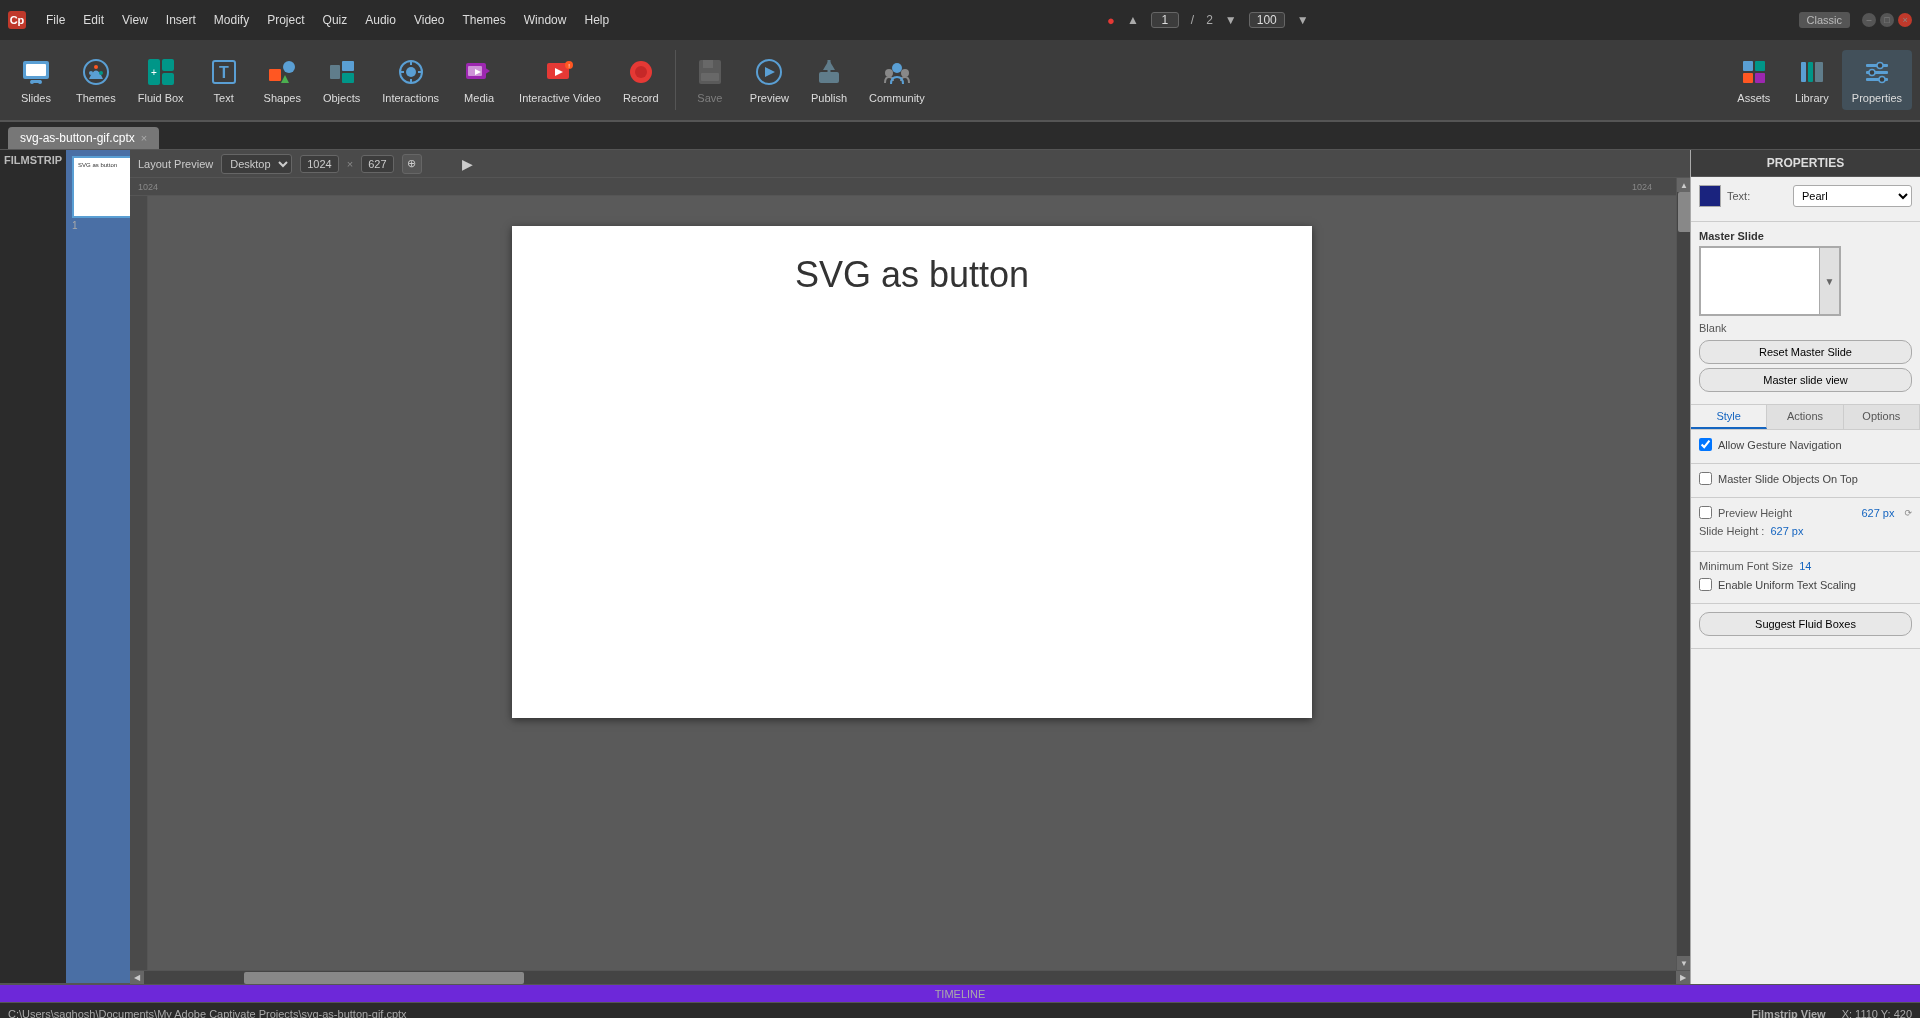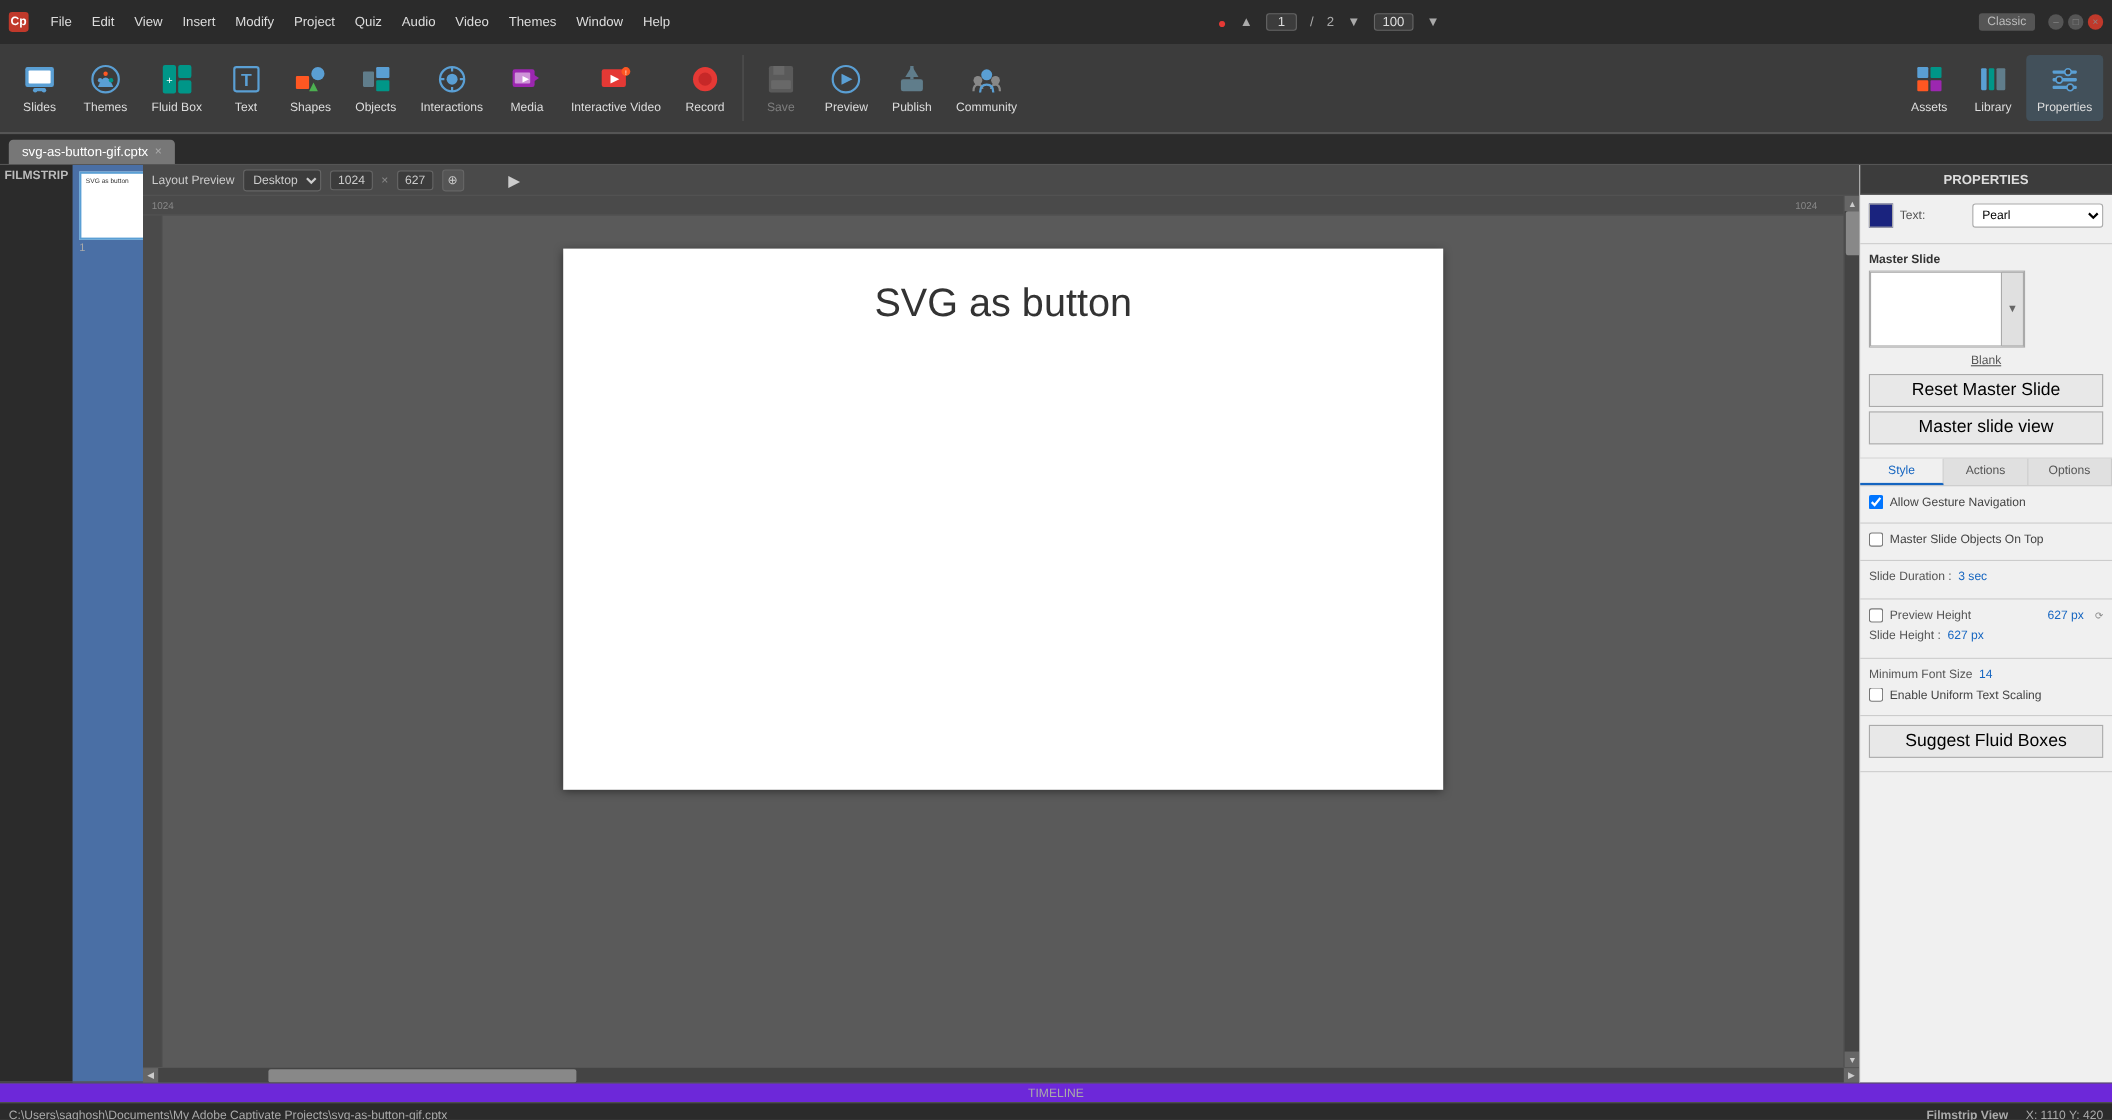--- a/index.html
+++ b/index.html
@@ -325,23 +325,23 @@
     .prop-tab.active {
       background: #f0f0f0;
       color: #1565C0;
       border-bottom: 2px solid #1565C0;
     }
     .prop-btn {
       width: 100%;
       padding: 5px;
       background: #e8e8e8;
       border: 1px solid #aaa;
-      border-radius: 0;
+      border-radius: 10px;
       cursor: pointer;
-      font-size: 16px;
+      font-size: 11px;
       margin-bottom: 4px;
     }
     .prop-checkbox {
       display: flex;
       align-items: center;
       gap: 6px;
       margin-bottom: 4px;
     }
     .prop-checkbox input { cursor: pointer; }
     .prop-checkbox label { font-size: 11px; color: #444; cursor: pointer; }
@@ -751,21 +751,21 @@
     </div>
 
     <div class="prop-section">
       <div class="prop-heading">Master Slide</div>
       <div class="prop-row">
         <div style="display:flex; border:1px solid #aaa; cursor:pointer;">
           <div class="master-slide-preview"></div>
           <div class="master-slide-dropdown">▼</div>
         </div>
       </div>
-      <div style="text-align:center; font-size:11px; color:#555; margin-bottom:6px;text-decoration:underline;">Blank</div>
+      <div style="font-size:11px; color:#555; margin-bottom:6px;">Blank</div>
       <button class="prop-btn">Reset Master Slide</button>
       <button class="prop-btn">Master slide view</button>
     </div>
 
     <div class="prop-tabs">
       <div class="prop-tab active">Style</div>
       <div class="prop-tab">Actions</div>
       <div class="prop-tab">Options</div>
     </div>
 
@@ -777,26 +777,20 @@
     </div>
 
 
     <div class="prop-section">
       <div class="prop-checkbox">
         <input type="checkbox" id="master-obj" style="">
         <label for="master-obj">Master Slide Objects On Top</label>
       </div>
     </div>
 
-    <div class="prop-section">
-      <div class="prop-row">
-        <span class="prop-label">Slide Duration :</span>
-        <span class="prop-value">3 sec</span>
-      </div>
-    </div>
 
     <div class="prop-section">
       <div class="prop-row">
         <input type="checkbox" id="prev-height" style="">
         <span style="font-size:11px; color:#555;">Preview Height</span>
         <span style="margin-left:auto;" class="prop-value">627 px</span>
         <div style="display:flex; flex-direction:column; margin-left:4px;">
           <span style="font-size:9px; color:#888;">⟳</span>
         </div>
       </div>

